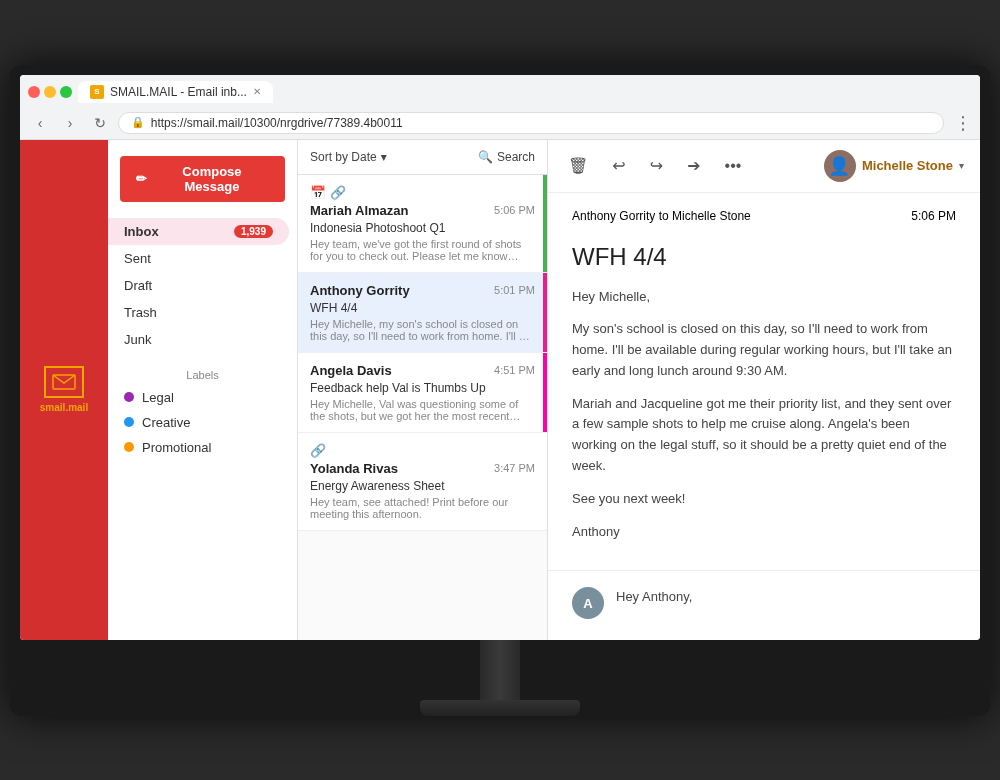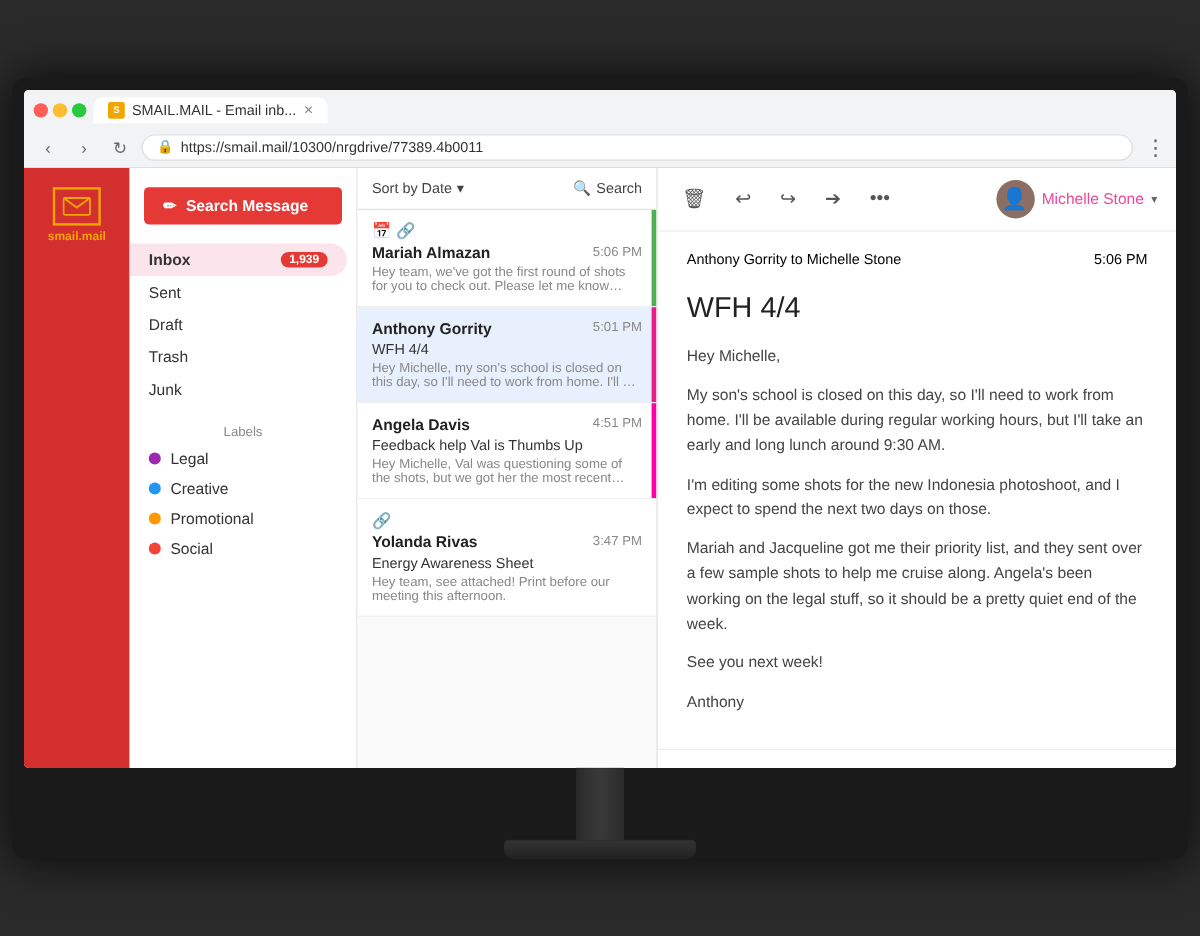--- a/index.html
+++ b/index.html
@@ -128,20 +128,21 @@
     }
 
     
     .sidebar {
       width: 88px;
       background: #d32f2f;
       display: flex;
       flex-direction: column;
       align-items: center;
       padding-top: 8px;
+      justify-content: center;
     }
 
     .logo-area {
       display: flex;
       flex-direction: column;
       align-items: center;
       padding: 8px 0 16px;
     }
 
     .logo-icon {
@@ -378,22 +379,22 @@
       display: flex;
       align-items: center;
       justify-content: center;
       color: #fff;
       font-size: 14px;
       font-weight: bold;
     }
 
     .user-name {
       font-size: 13px;
-      color: #ec4899;
-      font-weight: 400;
+      color: #a16207;
+      font-weight: 700;
     }
 
     .email-content {
       padding: 16px 24px;
       border-bottom: 1px solid #eee;
     }
 
     .email-meta {
       font-size: 12px;
       color: #000000;
@@ -502,21 +503,21 @@
               <polyline points="1,1 12,9 23,1" stroke="#f0a500" stroke-width="1.5" fill="none"></polyline>
             </svg>
           </div>
           <span class="logo-text">smail.mail</span>
         </div>
       </div>
 
       <div class="mail-nav">
         <button class="compose-btn">
           <span>✏</span>
-          <span>Search Message</span>
+          <span>Compose Message</span>
         </button>
 
         <div class="nav-item active">
           <span>Inbox</span>
           <span class="nav-badge">1,939</span>
         </div>
         <div class="nav-item">
           <span>Sent</span>
         </div>
         <div class="nav-item">
@@ -535,24 +536,20 @@
             <span class="label-dot" style="background:#9c27b0"></span>
             <span>Legal</span>
           </div>
           <div class="label-item">
             <span class="label-dot" style="background:#2196f3"></span>
             <span>Creative</span>
           </div>
           <div class="label-item">
             <span class="label-dot" style="background:#ff9800"></span>
             <span>Promotional</span>
-          </div>
-          <div class="label-item">
-            <span class="label-dot" style="background:#f44336"></span>
-            <span>Social</span>
           </div>
         </div>
       </div>
 
       <div class="email-list">
         <div class="email-list-header">
           <button class="sort-btn">
             <span>Sort by Date</span>
             <span>▾</span>
           </button>
@@ -564,20 +561,21 @@
 
         <div class="email-item">
           <div class="email-icons">
             <span class="email-icon">📅</span>
             <span class="email-icon">🔗</span>
           </div>
           <div class="email-item-header">
             <span class="email-sender">Mariah Almazan</span>
             <span class="email-time">5:06 PM</span>
           </div>
+          <div class="email-subject">Indonesia Photoshoot Q1</div>
           <div class="email-preview">Hey team, we've got the first round of shots for you to check out. Please let me know your...</div>
           <div class="email-stripe" style="background:#4caf50"></div>
         </div>
 
         <div class="email-item selected">
           <div class="email-item-header">
             <span class="email-sender">Anthony Gorrity</span>
             <span class="email-time">5:01 PM</span>
           </div>
           <div class="email-subject">WFH 4/4</div>
@@ -627,21 +625,20 @@
 
         <div class="email-content">
           <div style="display:flex;justify-content:space-between;align-items:flex-start;margin-bottom:4px">
             <span class="email-meta">Anthony Gorrity to Michelle Stone</span>
             <span class="email-meta">5:06 PM</span>
           </div>
           <div class="email-title">WFH 4/4</div>
           <div class="email-body">
             <p>Hey Michelle,</p>
             <p>My son's school is closed on this day, so I'll need to work from home. I'll be available during regular working hours, but I'll take an early and long lunch around 9:30 AM.</p>
-            <p>I'm editing some shots for the new Indonesia photoshoot, and I expect to spend the next two days on those.</p>
             <p>Mariah and Jacqueline got me their priority list, and they sent over a few sample shots to help me cruise along. Angela's been working on the legal stuff, so it should be a pretty quiet end of the week.</p>
             <p>See you next week!</p>
             <p>Anthony</p>
           </div>
         </div>
 
         <div class="reply-section">
           <div>
             <div class="reply-avatar">
               <span>A</span>

